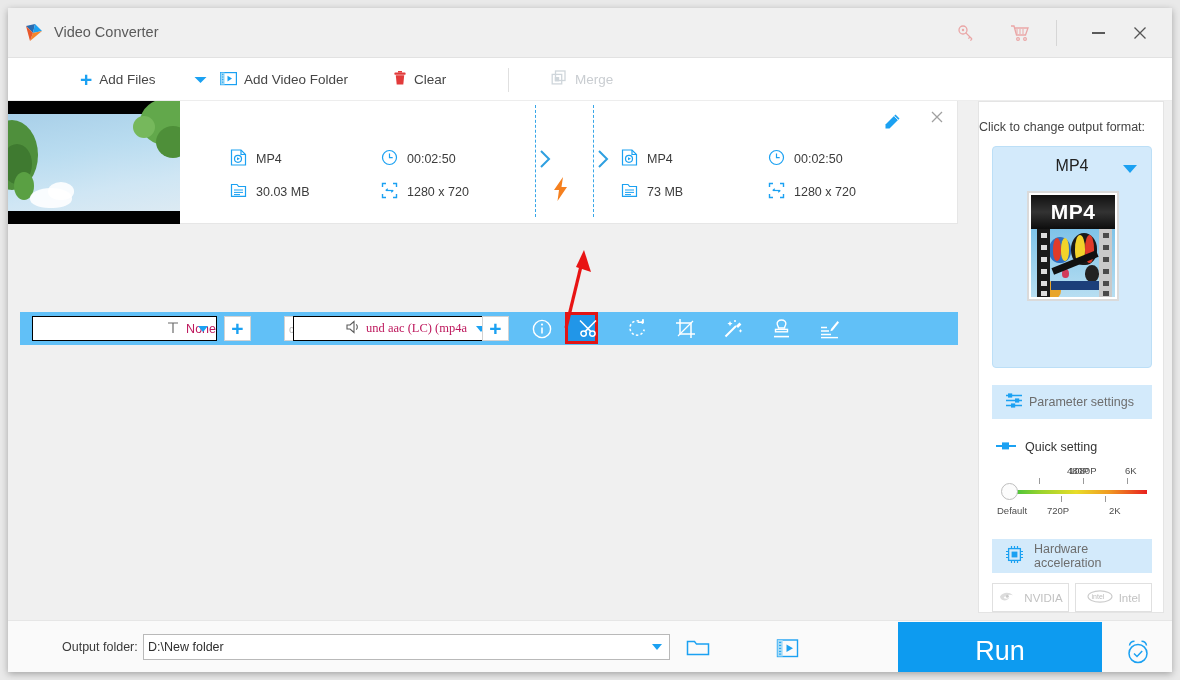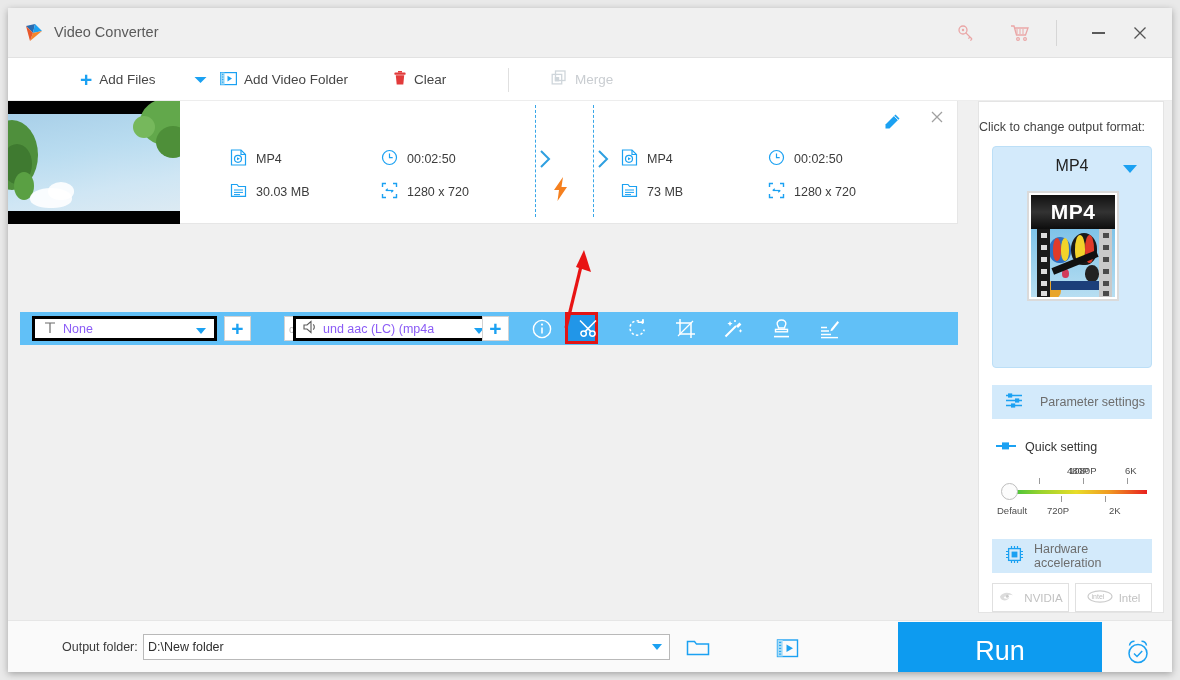--- a/index.html
+++ b/index.html
@@ -120,25 +120,25 @@
   .dl2 { left: 585px; }
   .chev { position: absolute; top: 48px; color: #2e9fe0; }
 
   
   .bluebar {
     position: absolute; left: 12px; top: 211px; width: 938px; height: 33px;
     background: #61c0f7;
   }
   .sel {
     position: absolute; top: 4px; height: 25px; background: #fff;
-    border: 3px solid #000000; display: flex; align-items: center;
-    font-size: 12.5px; color: #8b5cf6;
+    border: 1px solid #000000; display: flex; align-items: center;
+    font-size: 12.5px; color: #be185d; justify-content: flex-end;
   }
   .sel-sub { left: 12px; width: 185px; }
-  .sel-aud { left: 273px; width: 202px; }
+  .sel-aud { left: 273px; width: 202px; font-family: Liberation Serif, serif; }
   .sel .caret-d {
     position: absolute; right: 8px; top: 9px;
     width: 0; height: 0; border-left: 5.5px solid transparent;
     border-right: 5.5px solid transparent; border-top: 6px solid #1ba1f2;
   }
   .btn-sq {
     position: absolute; top: 4px; width: 27px; height: 25px;
     background: #fff; border: 1px solid #d2d2d2;
     display: flex; align-items: center; justify-content: center;
   }
@@ -201,21 +201,21 @@
   }
   .balloon { position: absolute; border-radius: 50% 50% 45% 45%; }
   .filmstrip {
     position: absolute; top: 34px; height: 70px; width: 13px;
     background: #1a1a1a;
   }
   .perf { position: absolute; width: 6px; height: 5px; background: #ddd; left: 3.5px; }
 
   .param-btn {
     position: absolute; left: 13px; top: 283px; width: 160px; height: 34px;
-    background: #d3eafb; display: flex; align-items: center; gap: 16px;
+    background: #d3eafb; display: flex; align-items: center; gap: 5px;
     padding-left: 13px; font-size: 12.5px; color: #6d6d6d;
   }
   .quick-row {
     position: absolute; left: 17px; top: 338px;
     display: flex; align-items: center; gap: 8px;
     font-size: 12.5px; color: #333;
   }
   .slider-wrap { position: absolute; left: 20px; top: 363px; width: 148px; height: 60px; }
   .slider-track {
     position: absolute; left: 12px; top: 25px; width: 136px; height: 4px;

